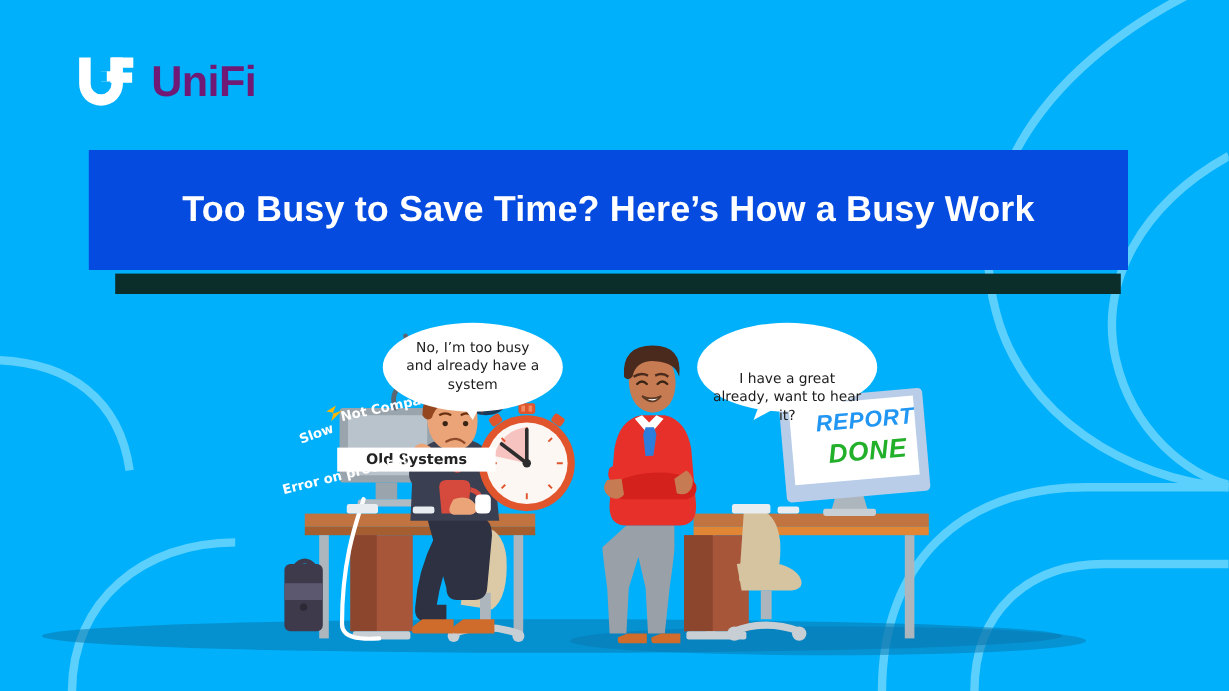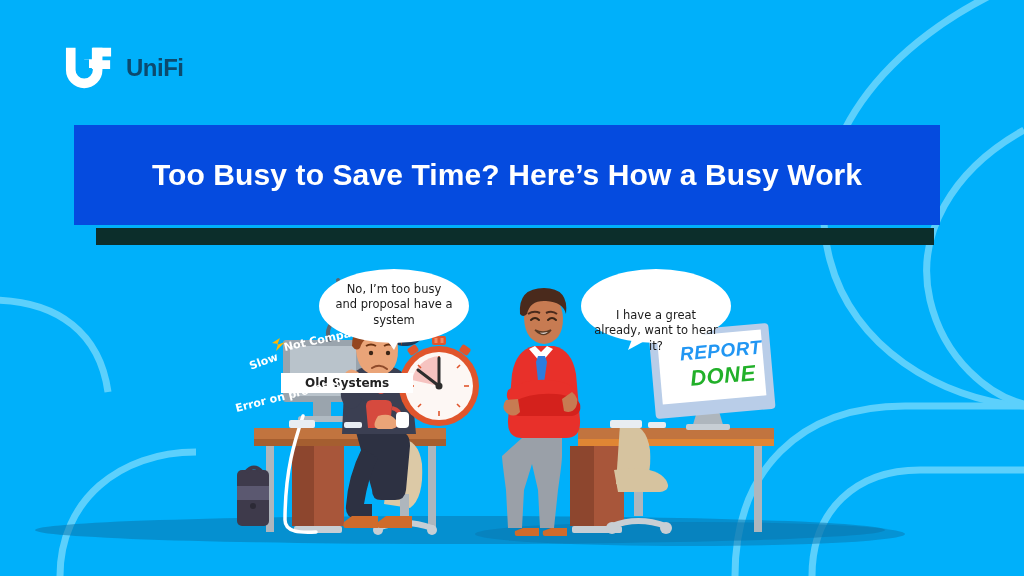--- a/index.html
+++ b/index.html
@@ -9,21 +9,21 @@
     background:#00b0fa;
   }
   #stage{position:relative;width:1024px;height:576px;overflow:hidden;background:#00b0fa;}
 
   
   .bg-curves{position:absolute;inset:0;width:1024px;height:576px;}
 
   
   .logo{position:absolute;left:62px;top:44px;display:flex;align-items:center;gap:10px;}
   .logo-mark{width:54px;height:48px;}
-  .logo-text{color:#0c4a6e;font-size:24px;font-weight:bold;letter-spacing:-0.5px;line-height:1;}
+  .logo-text{color:#701a75;font-size:36px;font-weight:bold;letter-spacing:-0.5px;line-height:1;}
 
   
   .title-shadow{
     position:absolute;left:96px;top:228px;width:838px;height:17px;background:#0c2e2b;
   }
   .title-banner{
     position:absolute;left:74px;top:125px;width:866px;height:100px;background:#054bdf;
     display:flex;flex-direction:column;align-items:center;justify-content:center;
   }
   .title-line{
@@ -235,21 +235,21 @@
     </svg>
 
     
     <div class="bubble" style="left:318px;top:28px;">
       <svg width="152" height="82" viewBox="0 0 152 82">
         <ellipse cx="76" cy="38" rx="75" ry="37" fill="#ffffff"></ellipse>
         <path d="M66 68 L 76 82 L 84 66 Z" fill="#ffffff"></path>
       </svg>
       <div class="bubble-text" style="left:12px;top:14px;width:128px;">
         <div>No, I’m too busy</div>
-        <div>and proposal have a</div>
+        <div>and already have a</div>
         <div>system</div>
       </div>
     </div>
 
     
     <div class="bubble" style="left:580px;top:28px;">
       <svg width="152" height="82" viewBox="0 0 152 82">
         <ellipse cx="76" cy="38" rx="75" ry="37" fill="#ffffff"></ellipse>
         <path d="M54 66 L 48 82 L 70 70 Z" fill="#ffffff"></path>
       </svg>

